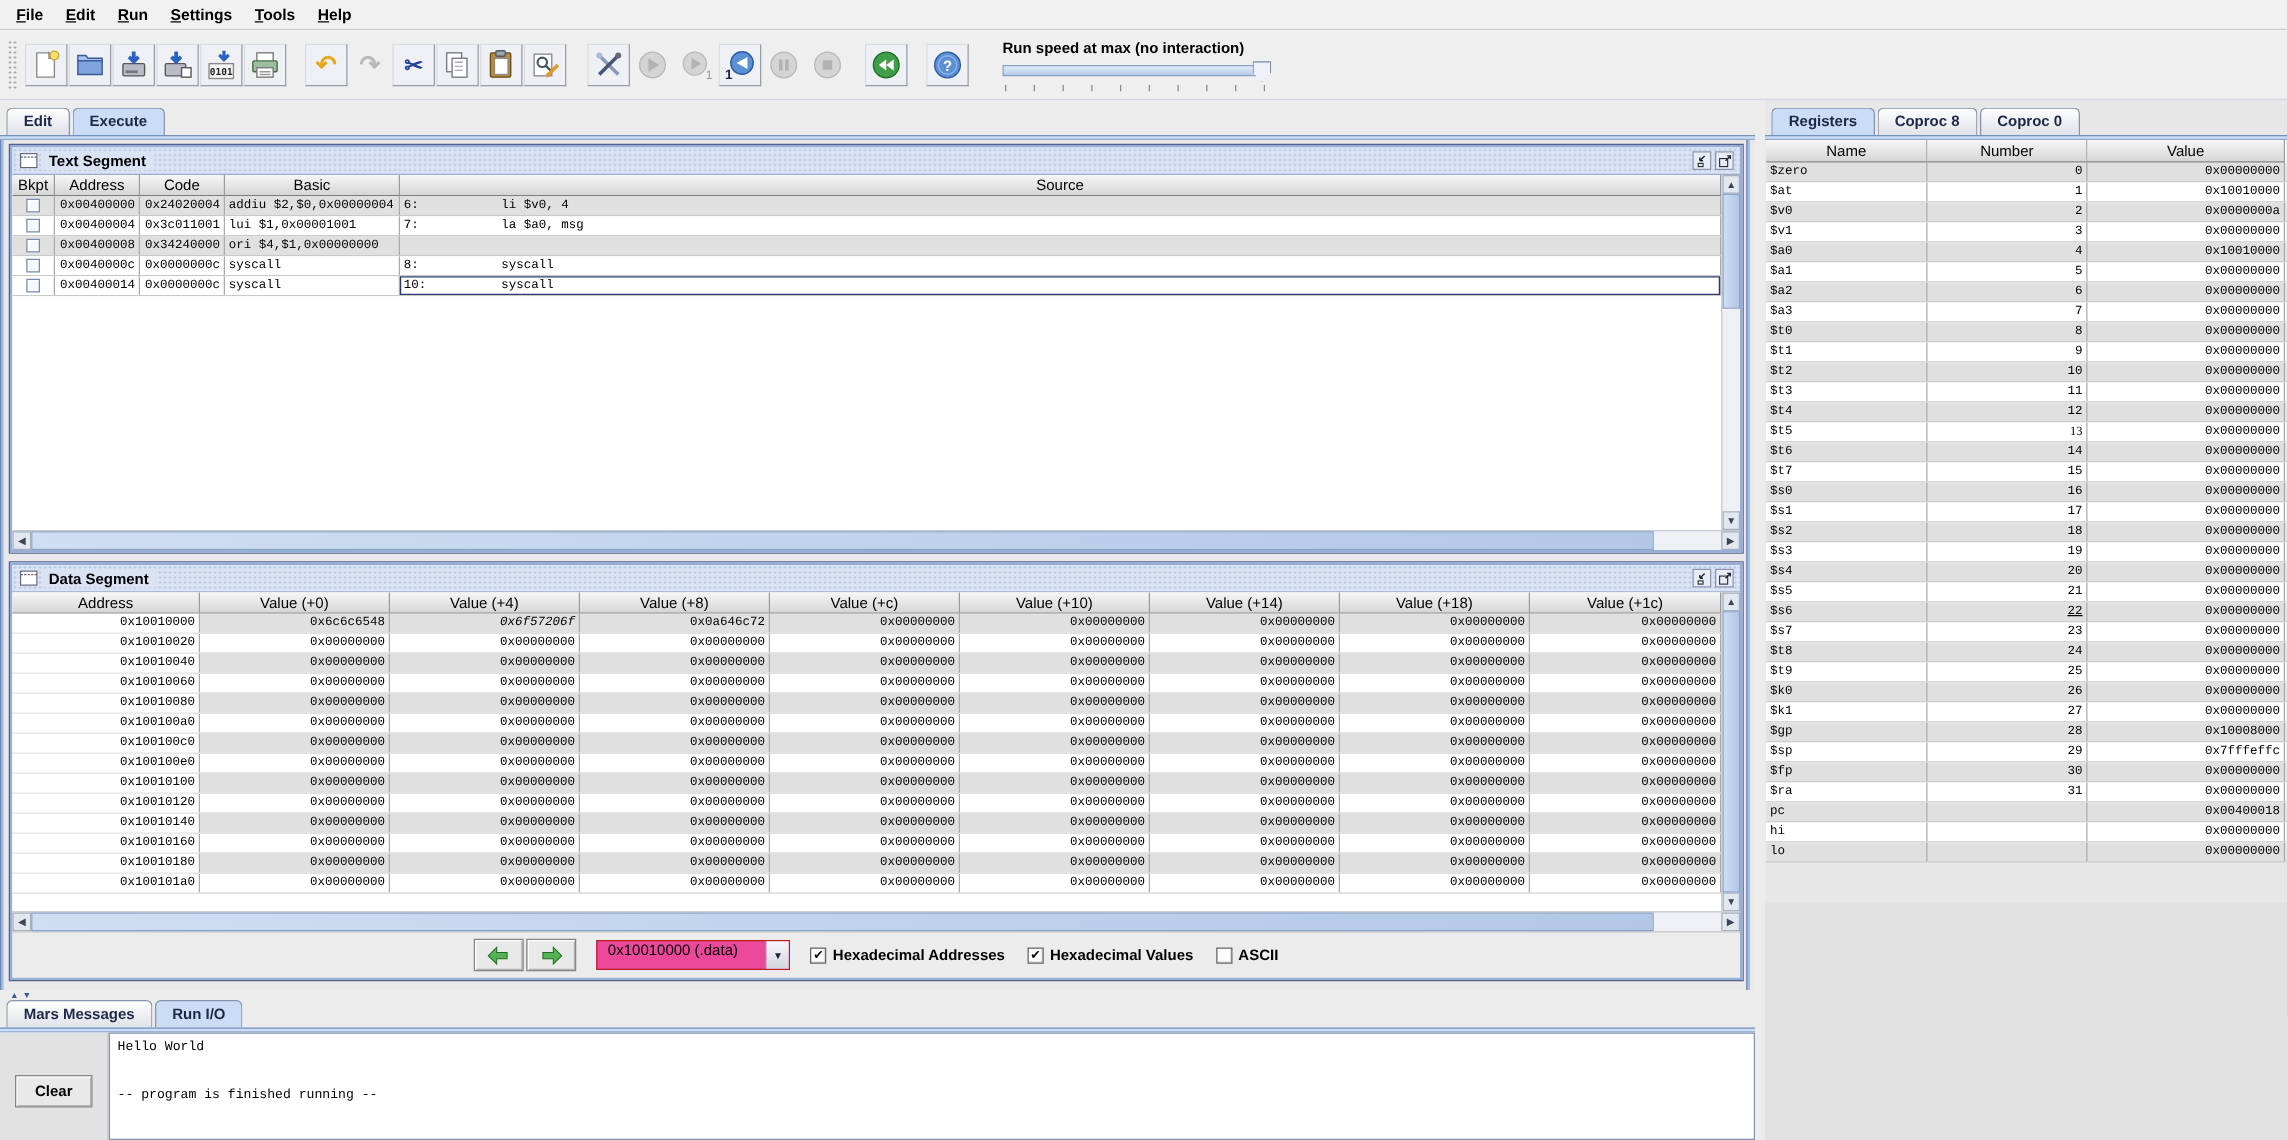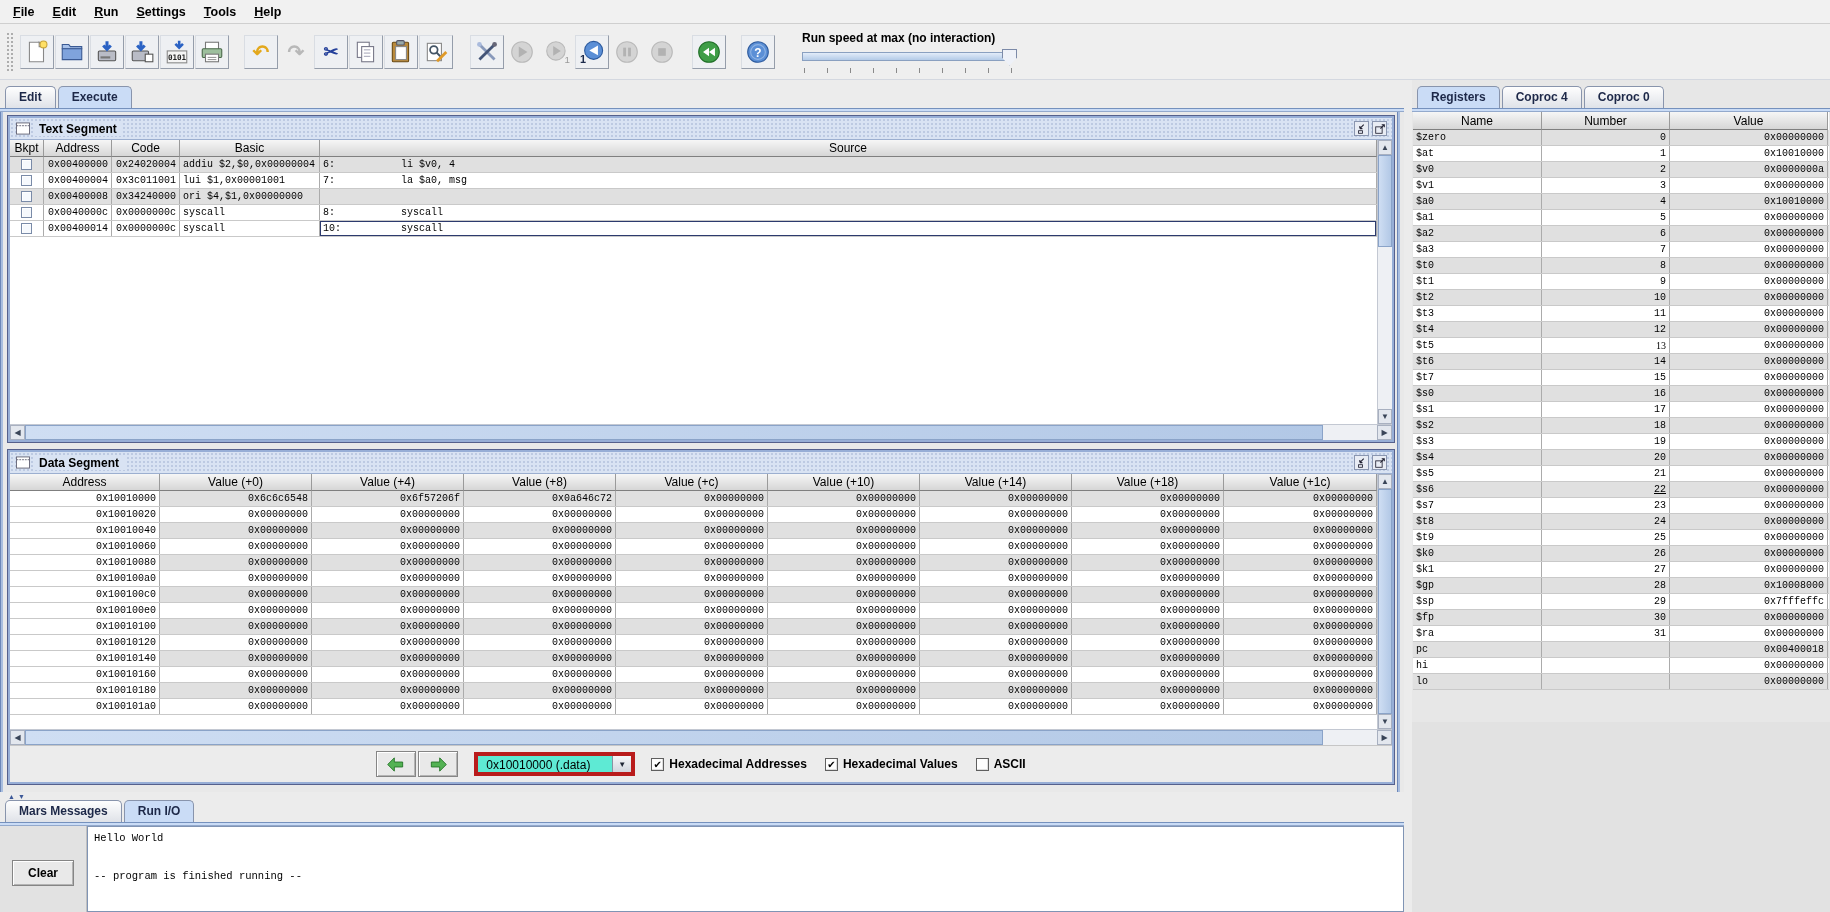--- a/index.html
+++ b/index.html
@@ -68,21 +68,21 @@
   .sthumb{background:linear-gradient(90deg,#cfdef3,#b2c8e6);border:1px solid #8aa3c8;box-sizing:border-box}
   .hscroll{flex:0 0 15px;display:flex;background:#eef0f4;border-top:1px solid #c3c8d2;box-sizing:border-box}
   .htrack{flex:1;position:relative}
 
   
   .controls{flex:0 0 36px;display:flex;align-items:center;justify-content:center;gap:16px;background:#ececec;border-top:1px solid #c6c6c6}
   .btn-raised{background:#e9e9e9;border:1px solid #858585;box-shadow:inset 1px 1px 0 #fff,inset -1px -1px 0 #b4b4b4;box-sizing:border-box}
   .navbtn{width:40px;height:26px;display:flex;align-items:center;justify-content:center}
   .navbtn svg{width:20px;height:17px}
   .navpair{display:flex;gap:2px}
-  .combo{display:flex;height:24px;border:4px solid #b91c1c;background:#5eead4;align-items:flex-end;box-sizing:border-box}
+  .combo{display:flex;height:24px;border:1px solid #b91c1c;background:#ec4899;align-items:flex-start;box-sizing:border-box}
   .combo-text{font-size:12px;padding:0 8px;min-width:118px;white-space:nowrap}
   .combo-btn{width:18px;height:100%;background:linear-gradient(#f6f7f9,#d2d6de);border-left:1px solid #8a92a2;display:flex;align-items:center;justify-content:center;font-size:8px;color:#1d2433}
   .cbx{display:flex;align-items:center;gap:5px}
   .cbx .box{width:13px;height:13px;background:#fdfdfd;border:1px solid #5f5f5f;box-shadow:inset -1px -1px 0 #ddd;display:flex;align-items:center;justify-content:center;font-size:10px;box-sizing:border-box}
   .cbx .lbl{font-size:12px;font-weight:bold;white-space:nowrap}
 
   
   .hsplit{position:absolute;left:0;top:792px;width:1404px;height:8px;display:flex;align-items:center;padding-left:8px;box-sizing:border-box;gap:3px}
   .hsplit span{font-size:7px;color:#3c5898;line-height:1}
 
@@ -461,21 +461,21 @@
                 <div class="hc" style="width: 152px; flex: 0 0 152px;">Value (+c)</div>
                 <div class="hc" style="width: 152px; flex: 0 0 152px;">Value (+10)</div>
                 <div class="hc" style="width: 152px; flex: 0 0 152px;">Value (+14)</div>
                 <div class="hc" style="width: 152px; flex: 0 0 152px; text-align: center;">Value (+18)</div>
                 <div class="hc" style="flex: 1 1 0%;">Value (+1c)</div>
               </div>
             <div id="data-rows">
                 <div class="drow">
                   <div class="c r wbg" style="width: 150px; flex: 0 0 150px;">0x10010000</div>
                   <div class="c r g" style="width: 152px; flex: 0 0 152px;">0x6c6c6548</div>
-                  <div class="c r g" style="width: 152px; flex: 0 0 152px;">0x6f57206f</div>
+                  <div class="c r g" style="width: 152px; flex: 0 0 152px; font-style: italic;">0x6f57206f</div>
                   <div class="c r g" style="width: 152px; flex: 0 0 152px;">0x0a646c72</div>
                   <div class="c r g" style="width: 152px; flex: 0 0 152px;">0x00000000</div>
                   <div class="c r g" style="width: 152px; flex: 0 0 152px;">0x00000000</div>
                   <div class="c r g" style="width: 152px; flex: 0 0 152px;">0x00000000</div>
                   <div class="c r g" style="width: 152px; flex: 0 0 152px;">0x00000000</div>
                   <div class="c r g" style="flex: 1 1 0%;">0x00000000</div>
                 </div>
                 <div class="drow">
                   <div class="c r wbg" style="width: 150px; flex: 0 0 150px;">0x10010020</div>
                   <div class="c r" style="width: 152px; flex: 0 0 152px;">0x00000000</div>
@@ -692,21 +692,21 @@
           <div>Hello World</div>
           <div>&nbsp;</div>
           <div>-- program is finished running --</div>
         </div>
     </div>
   </div>
 
   <div class="right-panel">
     <div class="tabrow" id="reg-tabs" style="top:6px">
         <div class="tab sel">Registers</div>
-        <div class="tab">Coproc 4</div>
+        <div class="tab">Coproc 8</div>
         <div class="tab">Coproc 0</div>
       </div>
     <div class="underbar" style="top:28px;width:418px"></div>
     <div class="rtable">
       <div class="thead h18" id="reg-head">
           <div class="hc" style="width: 129px; flex: 0 0 129px;">Name</div>
           <div class="hc" style="width: 128px; flex: 0 0 128px;">Number</div>
           <div class="hc" style="width: 158px; flex: 0 0 158px;">Value</div>
         </div>
       <div id="reg-rows">

